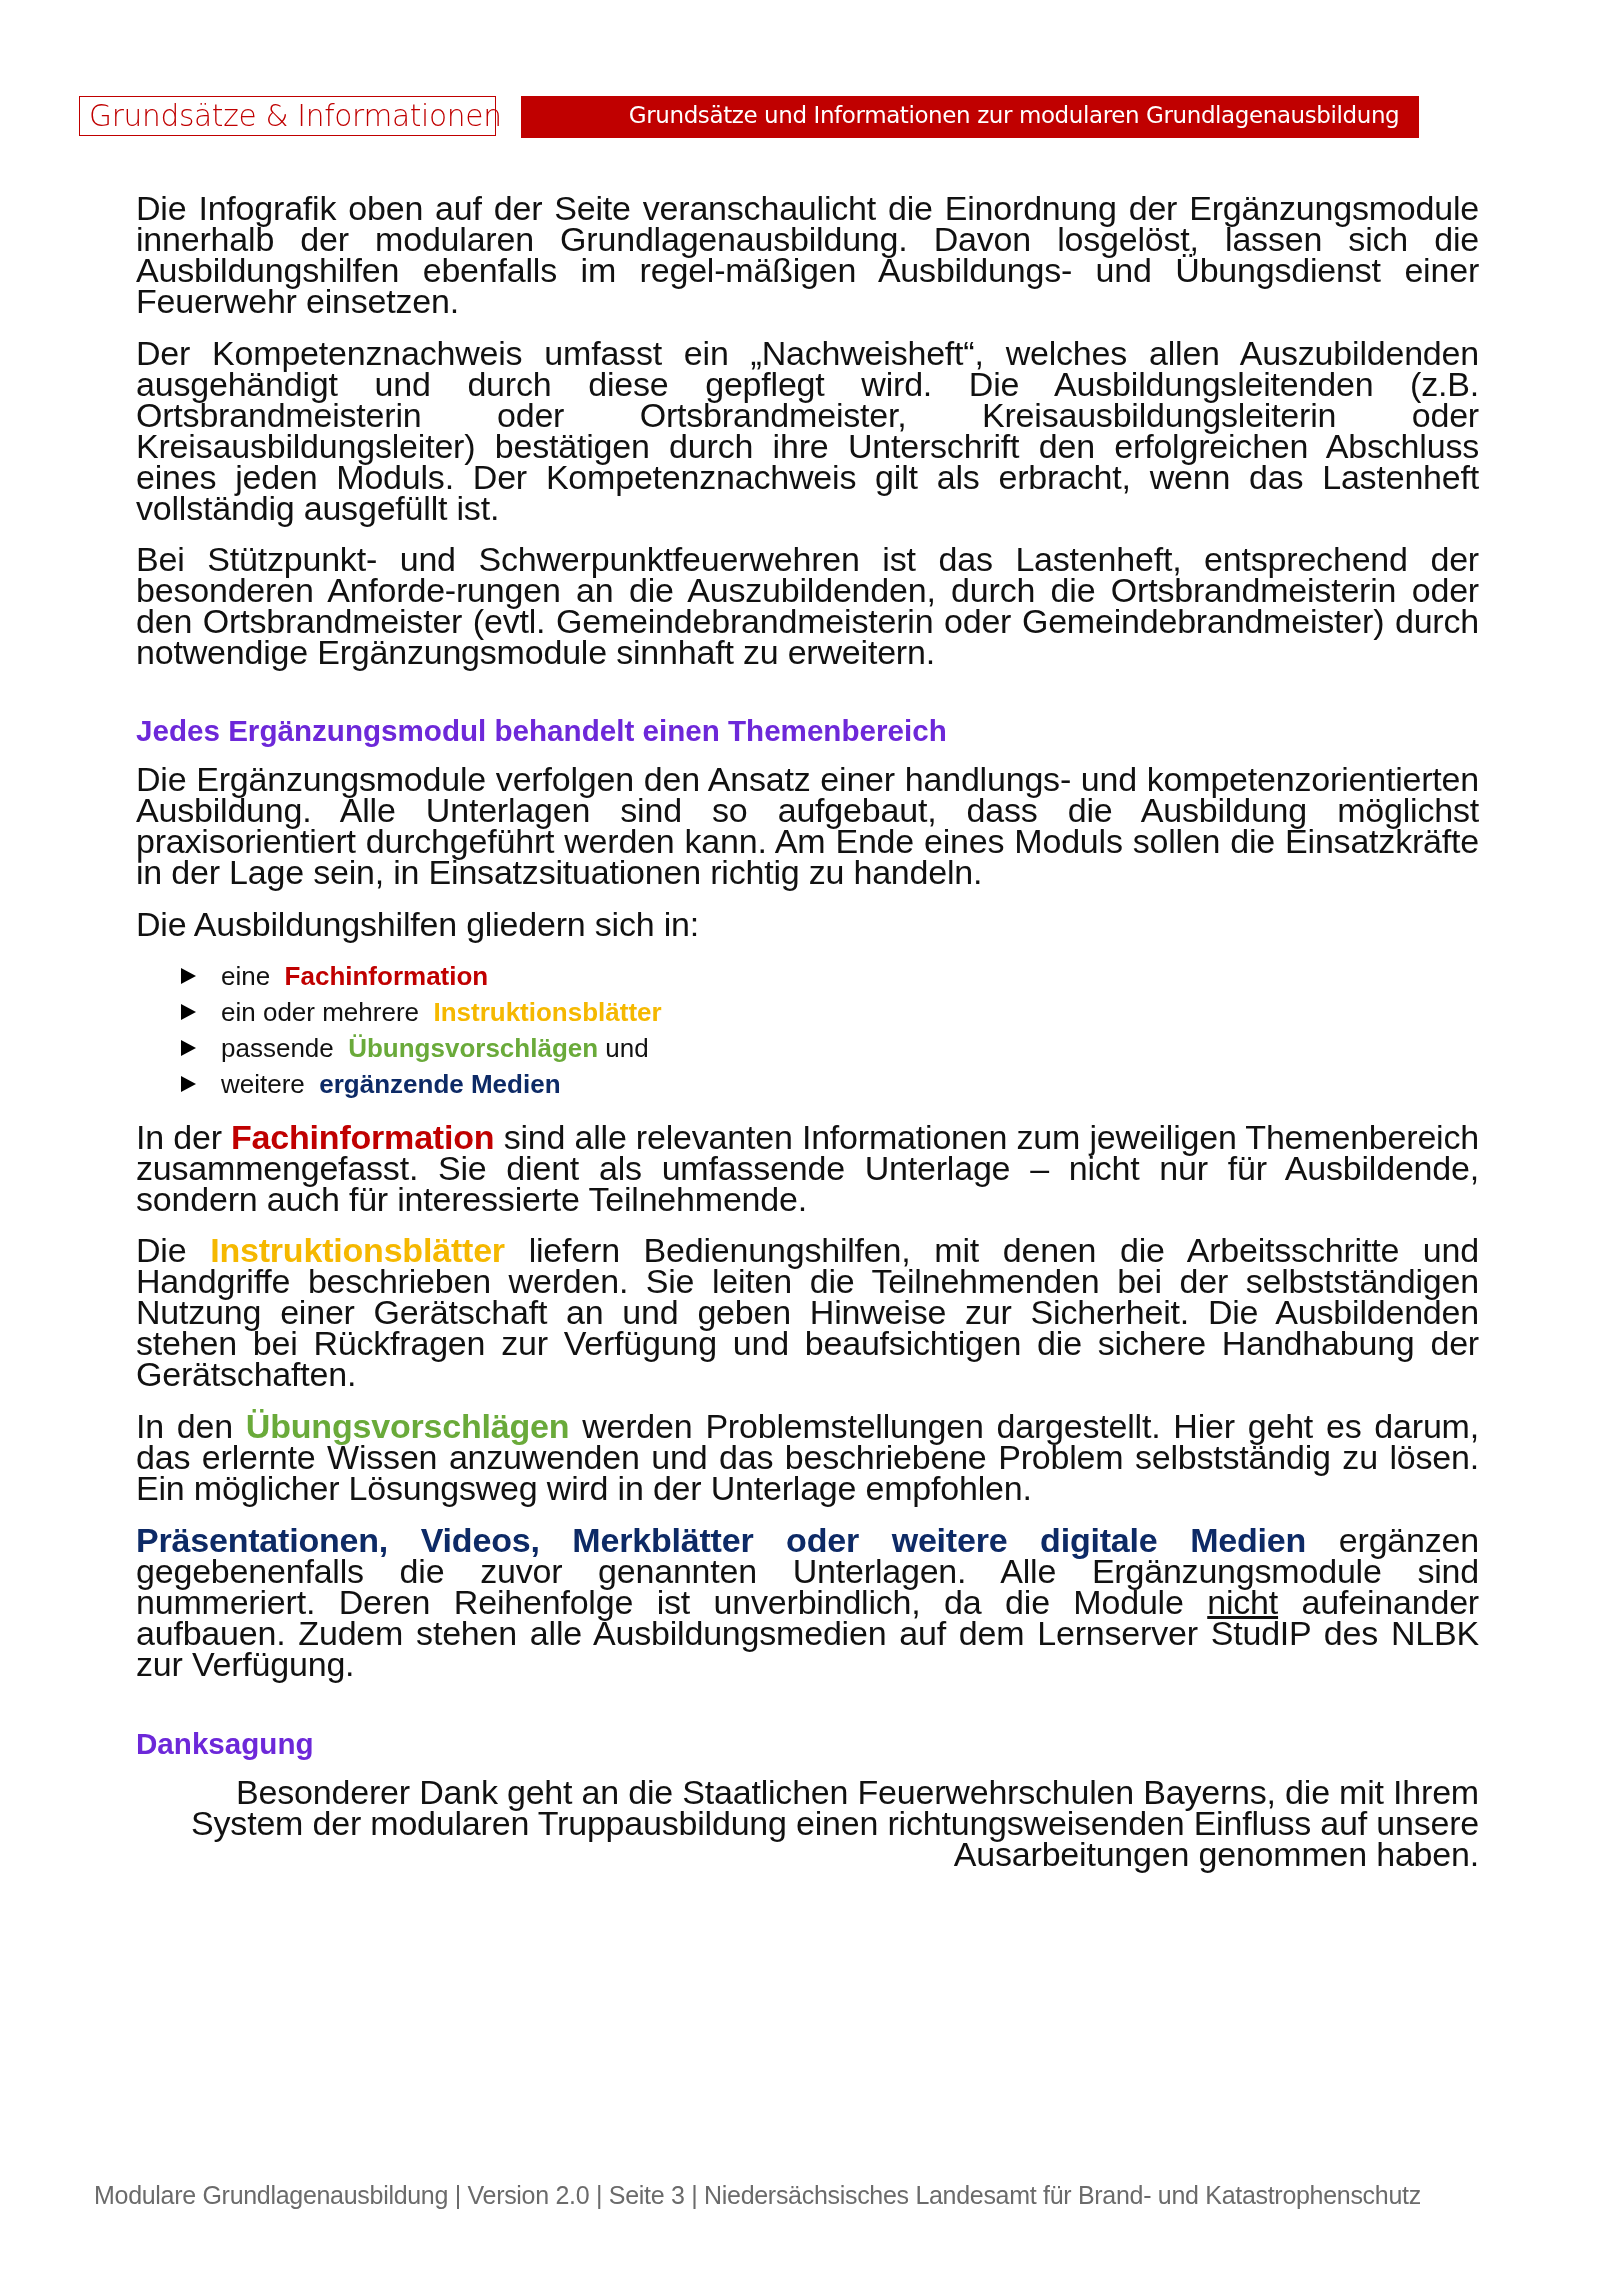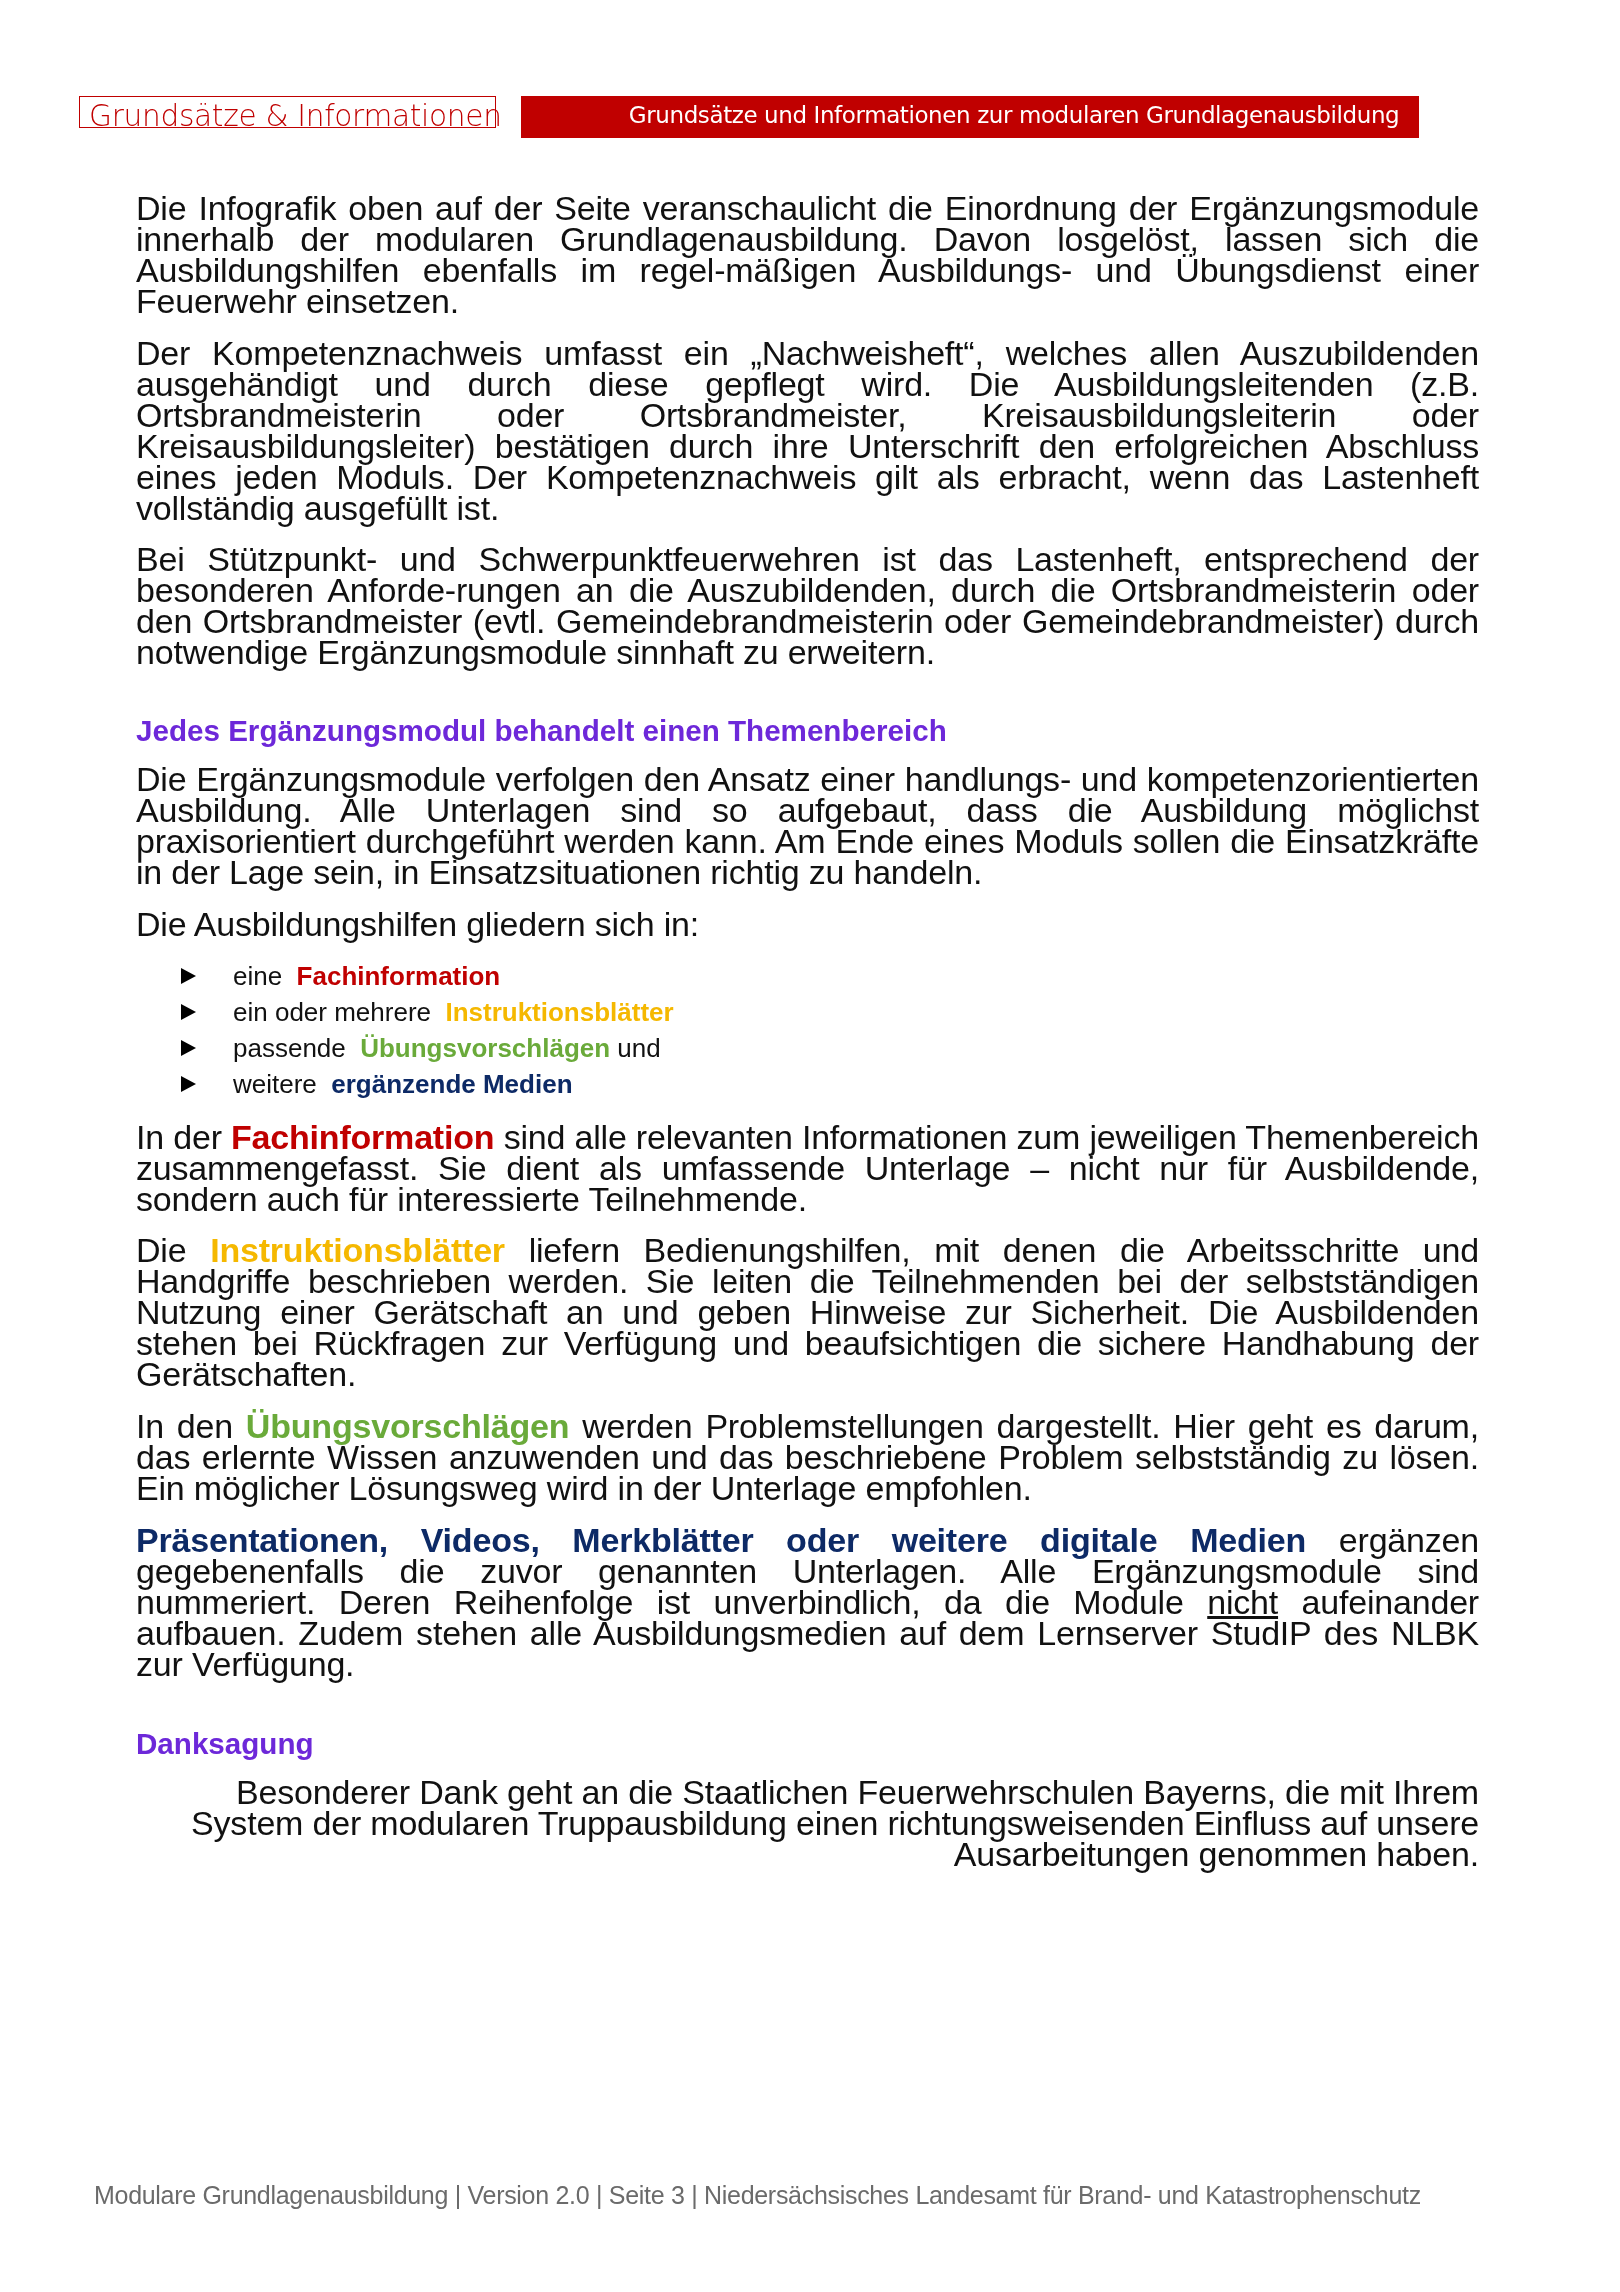--- a/index.html
+++ b/index.html
@@ -1,35 +1,35 @@
 <!DOCTYPE html>
 <html style="font-size:14.3px"><head>
 <meta charset="utf-8">
 <style>
   html, body { margin:0; padding:0; background:#ffffff; }
   body { width:1620px; height:2293px; position:relative; overflow:hidden;
          font-family:"Liberation Sans", sans-serif; color:#111111; }
-  .hdr-left { position:absolute; left:79px; top:96px; width:417px; height:32px;
+  .hdr-left { position:absolute; left:79px; top:96px; width:417px; height:40px;
               border:1.8px solid #c00000; box-sizing:border-box; color:#c00000;
               font-size:29.6px; line-height:38px; padding-left:9px; letter-spacing:-0.3px; white-space:nowrap;
               font-family:"DejaVu Sans", sans-serif; font-weight:300; }
   .hdr-right { position:absolute; left:521px; top:96px; width:898px; height:42px;
                background:#c00000; color:#ffffff; font-size:23px; line-height:39px;
                text-align:right; padding-right:19.7px; box-sizing:border-box; white-space:nowrap;
                font-family:"DejaVu Sans", sans-serif; letter-spacing:-0.4px; }
   .content { position:absolute; left:136px; top:193px; width:1343px; }
   p { margin:0; font-size:34px; line-height:31px; text-align:justify; letter-spacing:-0.2px; }
   .p-gap { margin-bottom:20.6px; }
   h2 { margin:0; color:#6d28d9; font-size:29.6px; font-weight:bold; line-height:39px; }
   .red { color:#c00000; font-weight:bold; }
   .yellow { color:#f5b800; font-weight:bold; }
   .green { color:#6aaa3a; font-weight:bold; }
   .navy { color:#0d2a66; font-weight:bold;margin-top:20px; }
   ul.bullets { list-style:none; margin:0 0 19.7px 0; padding:0 0 0 45px; }
-  ul.bullets li { font-size:26px; line-height:36px; display:flex; align-items:center;gap:12px; }
+  ul.bullets li { font-size:26px; line-height:36px; display:flex; align-items:center; }
   .tri { display:inline-block; width:0; height:0; border-top:8px solid transparent;
          border-bottom:8px solid transparent; border-left:15px solid #000; margin-right:25px; }
   .italic { font-style:italic; }
   u { text-decoration:underline; }
   .footer { position:absolute; left:94px; top:2179px; width:1451px; color:#6b6b6b;
             font-size:25px; line-height:32px; white-space:nowrap; letter-spacing:-0.3px; }
 </style>
 </head>
 <body>
 

